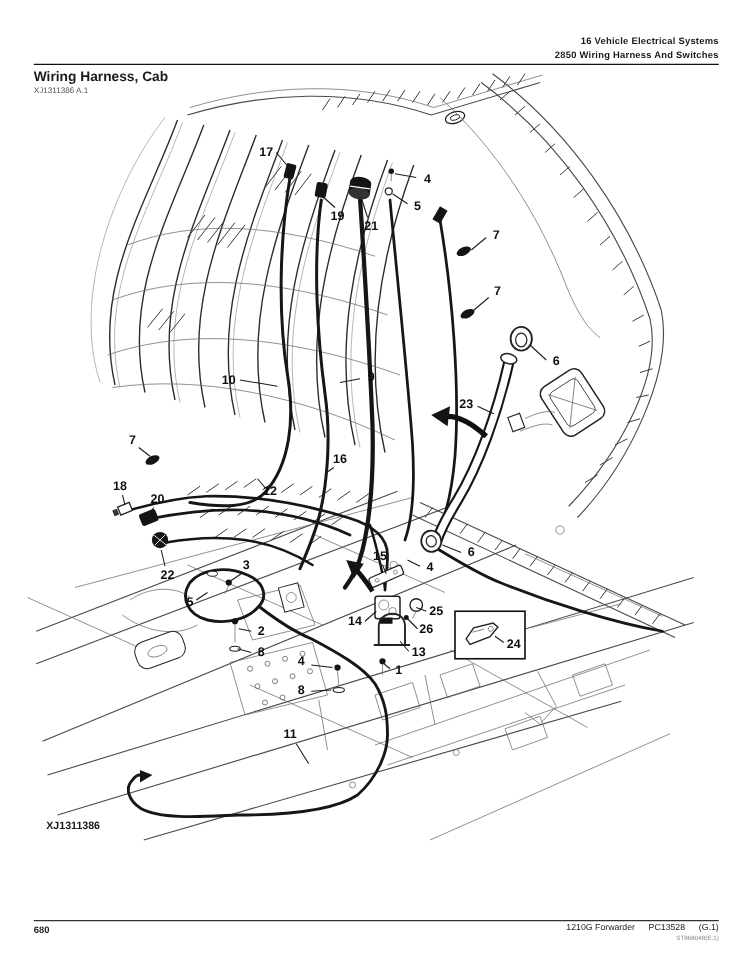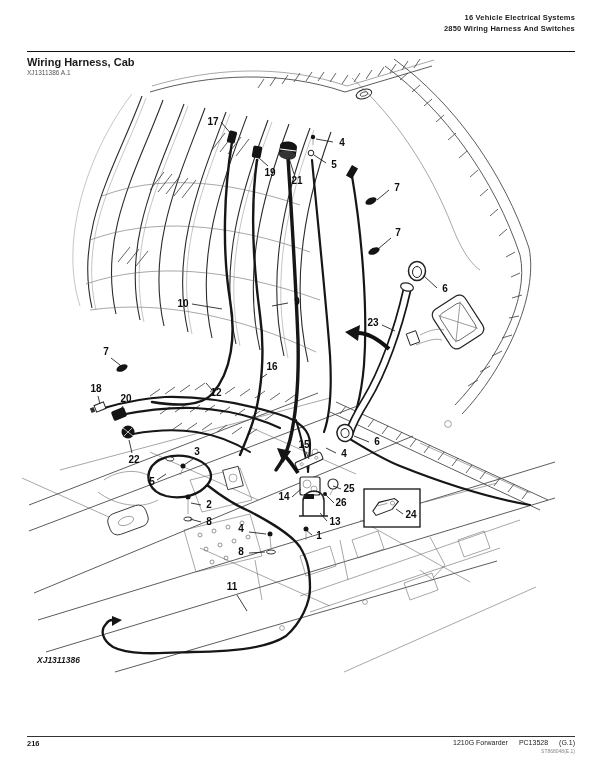--- a/index.html
+++ b/index.html
@@ -1,23 +1,23 @@
 <!DOCTYPE html>
 <html><head>
 <meta charset="utf-8">
 <style>
   html,body{margin:0;padding:0;background:#fff;}
   .page{position:relative;width:600px;height:776px;background:#fff;overflow:hidden;
         font-family:"Liberation Sans",sans-serif;color:#1a1a1a;}
-  .hdr{position:absolute;top:12px;right:25px;text-align:right;font-size:7.5px;font-weight:bold;
+  .hdr{position:absolute;top:27px;right:25px;text-align:right;font-size:7.5px;font-weight:bold;
        line-height:11px;letter-spacing:.2px;}
   .hdr-rule{position:absolute;top:51px;left:27px;right:25px;height:0;border-top:1.6px solid #111;}
   .title{position:absolute;top:56px;left:27px;font-size:11px;font-weight:bold;}
   .figref{position:absolute;top:69px;left:27px;font-size:6.5px;color:#555;}
-  .figlabel{position:absolute;top:655px;left:37px;font-size:8.5px;font-weight:bold;font-style:italic;}
+  .figlabel{position:absolute;top:655px;left:37px;font-size:8.5px;font-weight:bold;}
   .ftr-rule{position:absolute;top:736px;left:27px;right:25px;height:0;border-top:1px solid #333;}
   .ftr-left{position:absolute;top:739px;left:27px;font-size:7.5px;font-weight:bold;}
   .ftr-right{position:absolute;top:739px;right:25px;font-size:7px;color:#222;}
   .ftr-right span{margin-left:9px;}
   .ftr-code{position:absolute;top:748px;right:25px;font-size:5px;color:#888;}
   svg.art{position:absolute;left:0;top:0;width:600px;height:776px;}
   .ln{stroke:#4a4a4a;stroke-width:.9;fill:none;}
   .lnt{stroke:#6b6b6b;stroke-width:.6;fill:none;}
   .rib{stroke:#2b2b2b;stroke-width:1.1;fill:none;}
   .rib2{stroke:#8a8a8a;stroke-width:.5;fill:none;}
@@ -314,21 +314,21 @@
         <line x1="403" y1="514" x2="396" y2="509" class="leader"></line>
         <text x="411" y="518" class="callout">24</text>
         <line x1="237" y1="595" x2="247" y2="611" class="leader"></line>
         <text x="232" y="590" class="callout">11</text>
       </g>
   </svg>
 
   <div class="figlabel">XJ1311386</div>
 
   <div class="ftr-rule"></div>
-  <div class="ftr-left">216</div>
+  <div class="ftr-left">680</div>
   <div class="ftr-right">
     <span style="margin-left:0">1210G Forwarder</span>
     <span>PC13528</span>
     <span>(G.1)</span>
   </div>
   <div class="ftr-code">ST868048(E.1)</div>
 
 </div>
 
 </body></html>

